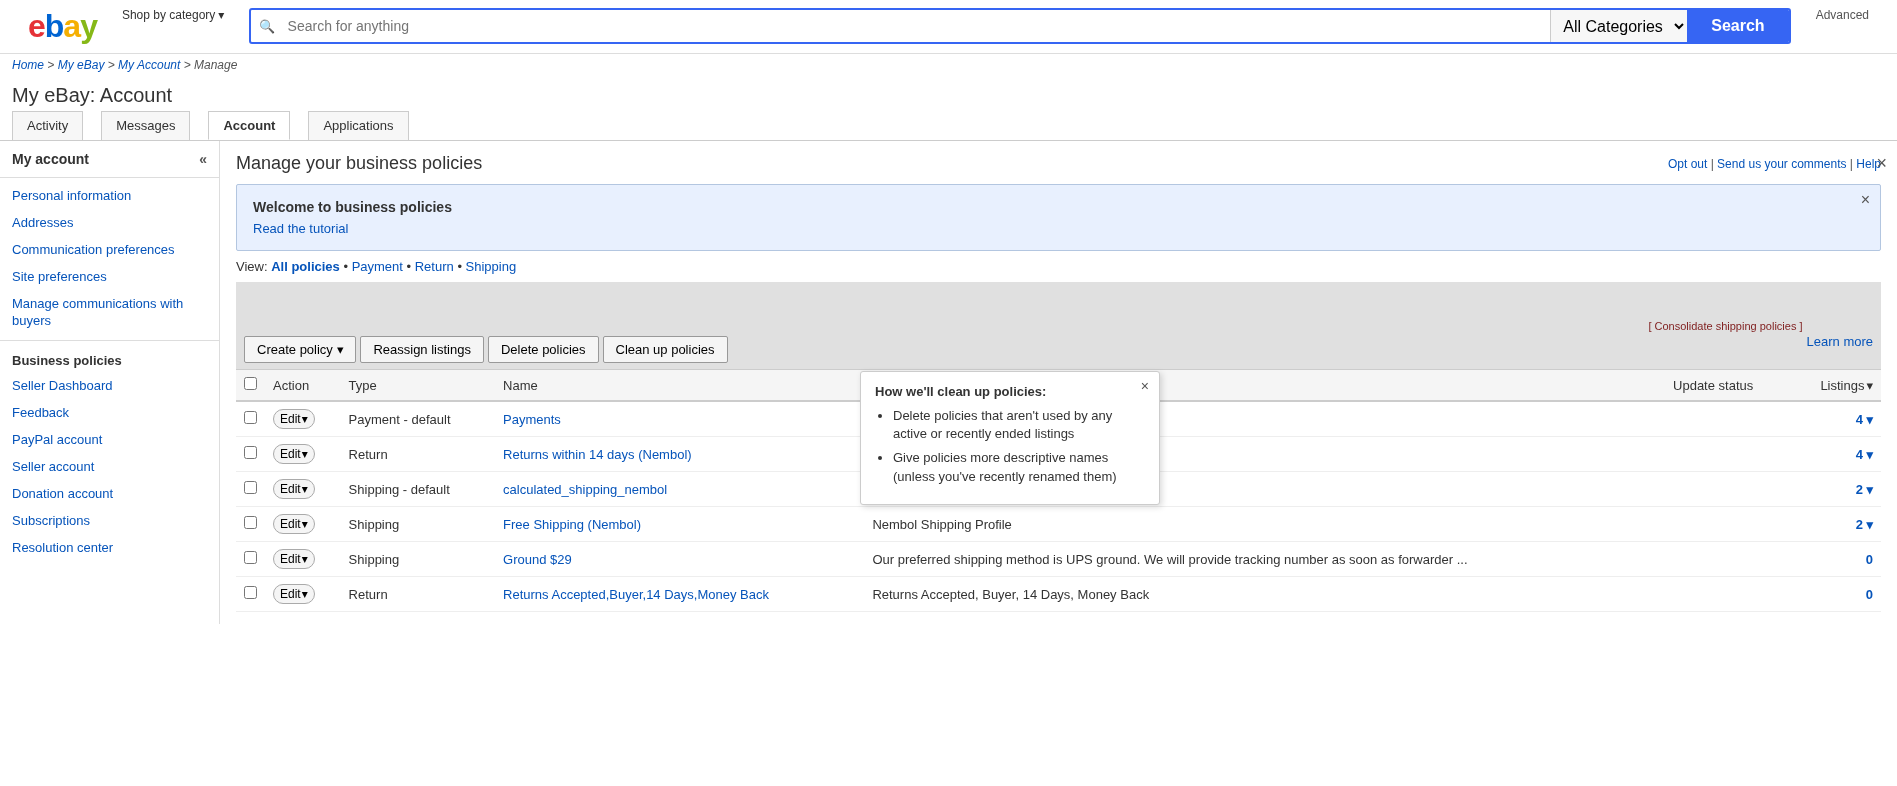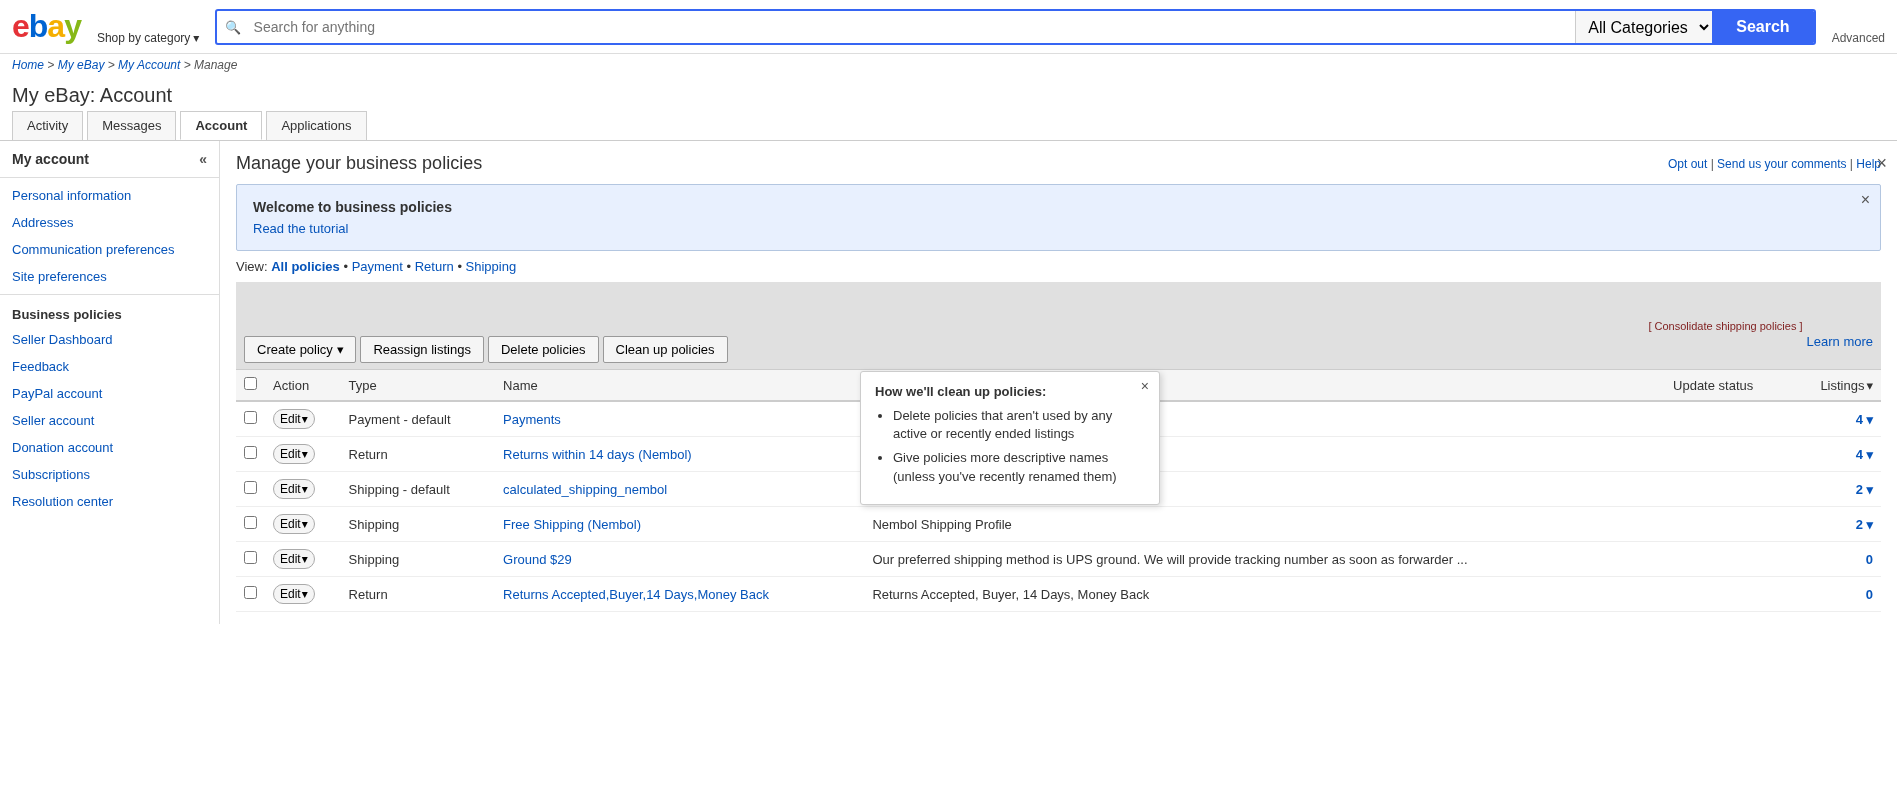--- a/index.html
+++ b/index.html
@@ -1,19 +1,19 @@
 <!DOCTYPE html>
 <html><head>
   <meta charset="utf-8">
   <style>
     * { box-sizing: border-box; margin: 0; padding: 0; }
     body { font-family: Arial, sans-serif; font-size: 13px; color: #333; background: #fff; }
 
     
-    #header { display: flex; align-items: flex-end; padding: 8px 12px; border-bottom: 1px solid #ddd; background: #fff; gap: 16px; }
+    #header { display: flex; align-items: flex-start; padding: 8px 28px; border-bottom: 1px solid #ddd; background: #fff; gap: 25px; }
     #logo { font-size: 32px; font-weight: bold; letter-spacing: -1px; }
     #logo span:nth-child(1) { color: #e53238; }
     #logo span:nth-child(2) { color: #0064d2; }
     #logo span:nth-child(3) { color: #f5af02; }
     #logo span:nth-child(4) { color: #86b817; }
     #shop-by { font-size: 12px; color: #333; cursor: pointer; white-space: nowrap; display: flex; align-items: center; gap: 3px; }
     #search-bar { display: flex; flex: 1; border: 2px solid #3665f3; border-radius: 3px; overflow: hidden; }
     #search-icon-wrap { display: flex; align-items: center; padding: 0 8px; color: #888; }
     #search-input { flex: 1; border: none; outline: none; font-size: 14px; padding: 8px 4px; }
     #category-select { border: none; border-left: 1px solid #ccc; padding: 0 8px; font-size: 16px; background: #f7f7f7; cursor: pointer; outline: none; }
@@ -22,21 +22,21 @@
 
     
     #breadcrumb { padding: 4px 12px; font-size: 12px; color: #555; font-style: italic; }
     #breadcrumb a { color: #0654ba; text-decoration: none; }
 
     
     #page-title { padding: 8px 12px 4px; font-size: 20px; font-weight: normal; }
 
     
     #tabs { display: flex; padding: 0 12px; border-bottom: 1px solid #ccc; }
-    .tab { padding: 6px 14px; font-size: 13px; border: 1px solid #ccc; border-bottom: none; background: #f7f7f7; cursor: pointer; margin-right: 4px; color: #333; }
+    .tab { padding: 6px 14px; font-size: 13px; border: 1px solid #ccc; border-bottom: none; background: #f7f7f7; cursor: pointer; margin-right: 18px; color: #333; }
     .tab.active { background: #fff; border-bottom: 1px solid #fff; font-weight: bold; }
 
     
     #main { display: flex; }
 
     
     #sidebar { width: 220px; min-width: 220px; border-right: 1px solid #ddd; padding-bottom: 20px; }
     #sidebar-header { display: flex; justify-content: space-between; align-items: center; padding: 10px 12px 6px; font-size: 14px; font-weight: bold; }
     #sidebar-collapse { color: #555; cursor: pointer; font-size: 14px; }
     .sidebar-item { padding: 6px 12px; font-size: 13px; color: #0654ba; cursor: pointer; }
@@ -126,20 +126,21 @@
   <div id="sidebar">
     <div id="sidebar-header">
       <span>My account</span>
       <span id="sidebar-collapse">«</span>
     </div>
     <hr class="sidebar-divider">
     <div class="sidebar-item">Personal information</div>
     <div class="sidebar-item">Addresses</div>
     <div class="sidebar-item">Communication preferences</div>
     <div class="sidebar-item">Site preferences</div>
+    <div class="sidebar-item multiline">Manage communications with buyers</div>
     <hr class="sidebar-divider">
     <div class="sidebar-section">Business policies</div>
     <div class="sidebar-item">Seller Dashboard</div>
     <div class="sidebar-item">Feedback</div>
     <div class="sidebar-item">PayPal account</div>
     <div class="sidebar-item">Seller account</div>
     <div class="sidebar-item">Donation account</div>
     <div class="sidebar-item">Subscriptions</div>
     <div class="sidebar-item">Resolution center</div>
   </div>

